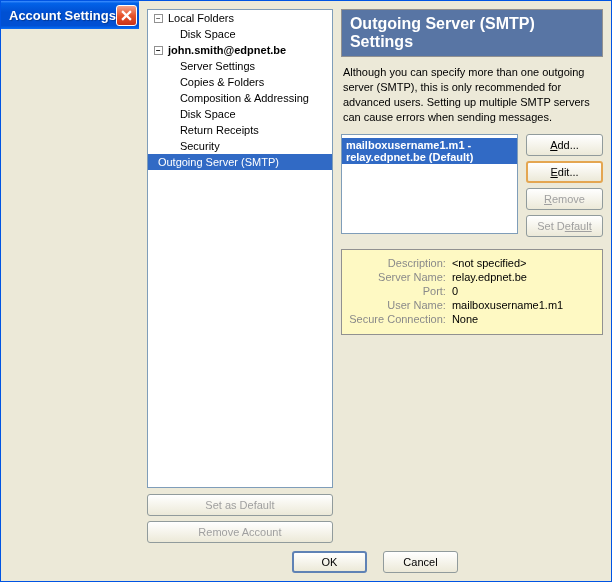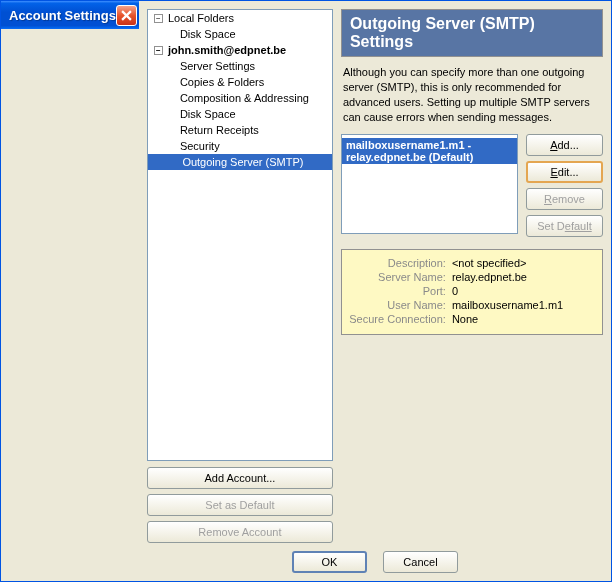--- a/index.html
+++ b/index.html
@@ -84,21 +84,20 @@
   justify-content: center;
   font-size: 8px;
   line-height: 7px;
   margin-right: 3px;
 }
 .tree-child { padding-left: 32px; }
 .tree-item.selected {
   background: #316AC5;
   color: #fff;
   padding-left: 10px;
-  justify-content: center;
 }
 .bold { font-weight: bold; }
 .left-buttons { display: flex; flex-direction: column; gap: 5px; margin-top: 6px; }
 .btn {
   height: 22px;
   background: linear-gradient(to bottom, #fff, #ECE9D8);
   border: 1px solid #919B9C;
   border-radius: 3px;
   font-family: inherit;
   font-size: 11px;
@@ -220,21 +219,20 @@
             <span>Return Receipts</span>
           </div>
           <div class="tree-item tree-child">
             <span>Security</span>
           </div>
           <div class="tree-item selected">
             <span>Outgoing Server (SMTP)</span>
           </div>
         </div>
         <div class="left-buttons">
-          <button class="btn">Add Account...</button>
           <button class="btn" disabled="">Set as Default</button>
           <button class="btn" disabled="">Remove Account</button>
         </div>
       </div>
 
       <div class="right-panel">
         <div class="section-header">Outgoing Server (SMTP) Settings</div>
         <div class="intro-text">Although you can specify more than one outgoing server (SMTP), this is only recommended for advanced users. Setting up multiple SMTP servers can cause errors when sending messages.</div>
 
         <div class="server-row">

